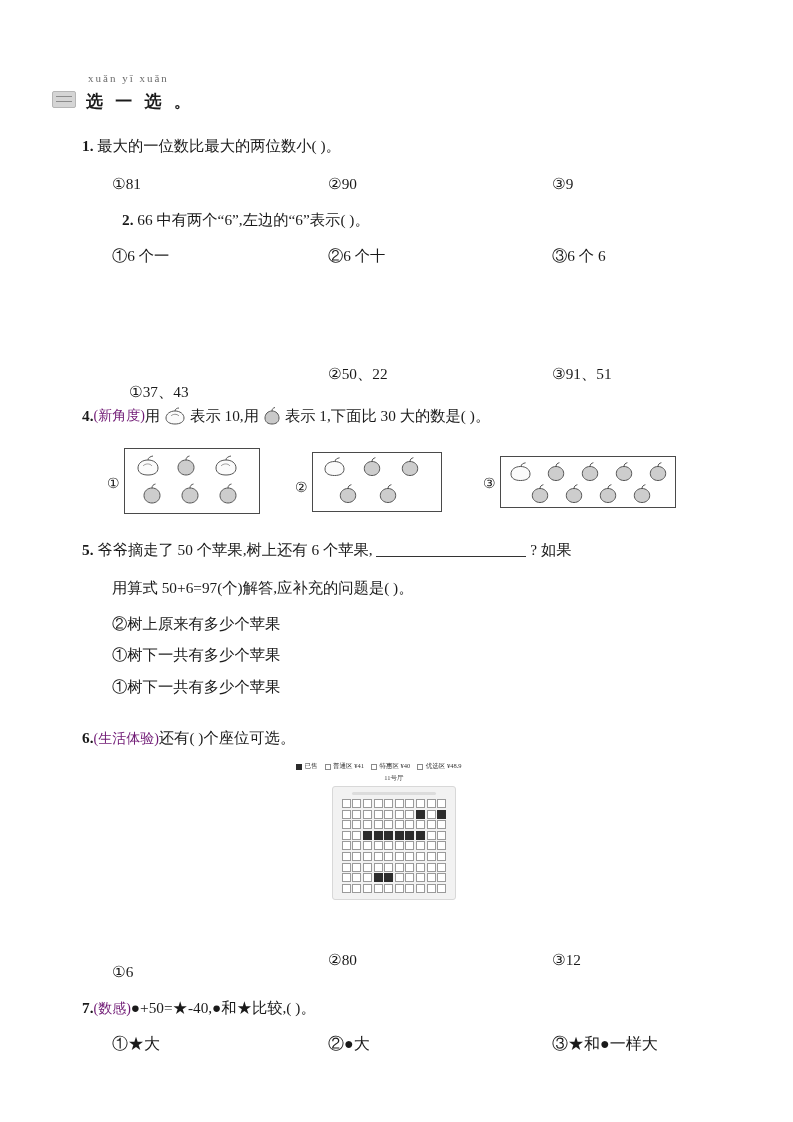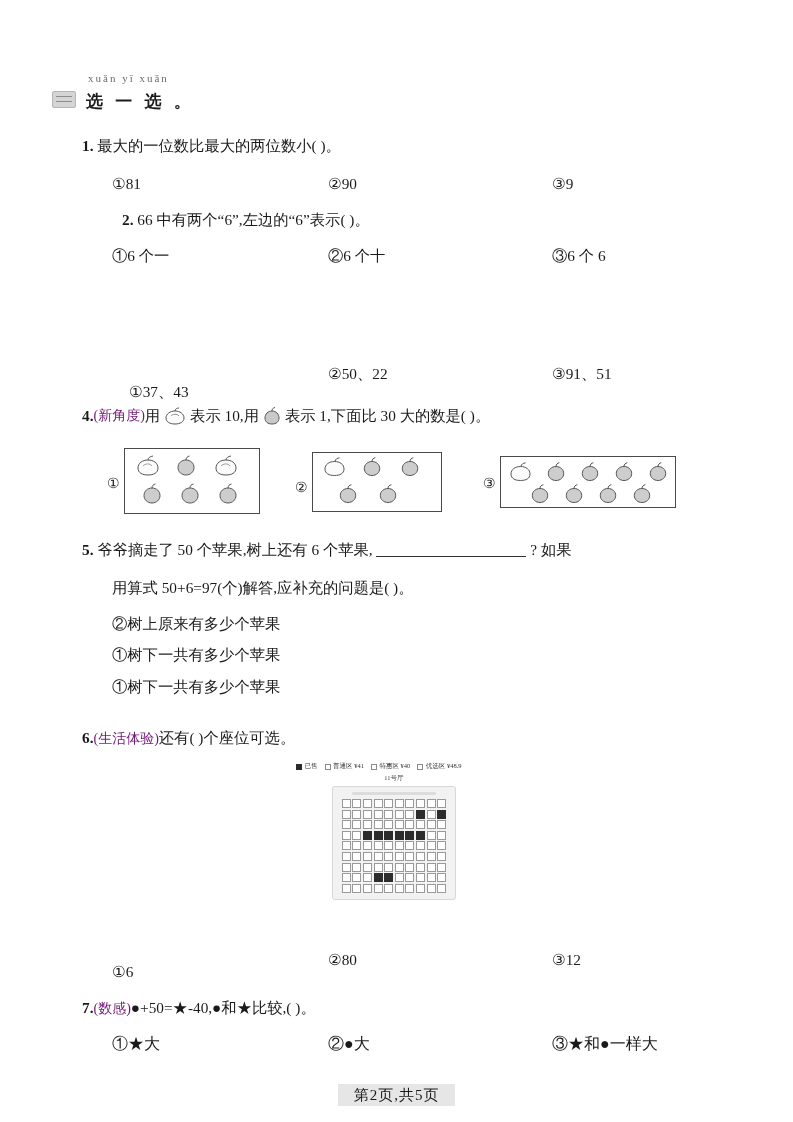--- a/index.html
+++ b/index.html
@@ -445,16 +445,13 @@
     <span class="qnum">7.</span>
     <span class="tagbox">(数感)</span>
     <span>●+50=★-40,●和★比较,(        )。</span>
   </div>
   <div class="q" style="left:112px; top:1032px; width:580px; font-size:16px;">
     <span class="opt-a" style="left:0;">①★大</span>
     <span class="opt-a" style="left:216px;">②●大</span>
     <span class="opt-a" style="left:440px;">③★和●一样大</span>
   </div>
 
-  <div class="footer">
-    <span>第2页,共5页</span>
-  </div>
 </div>
 
 </body></html>

